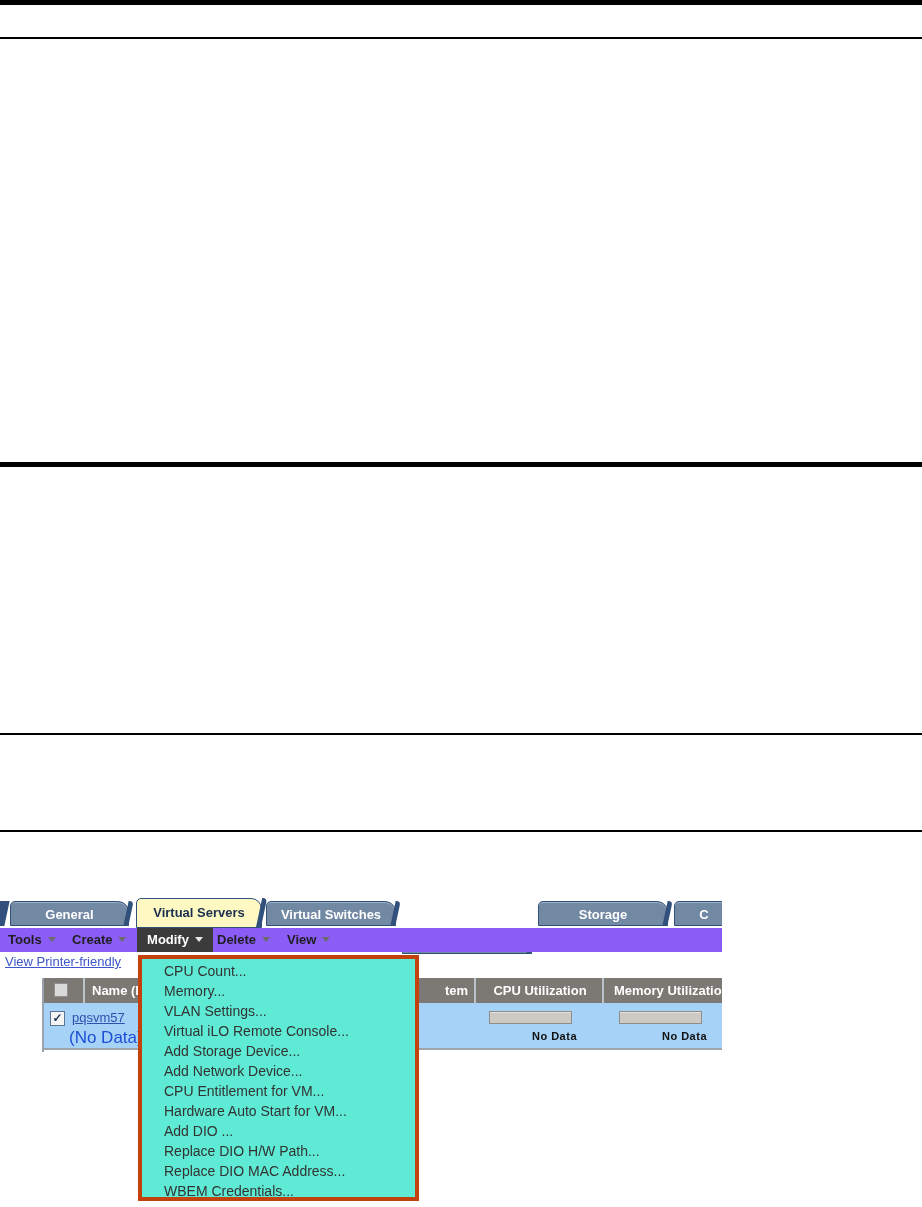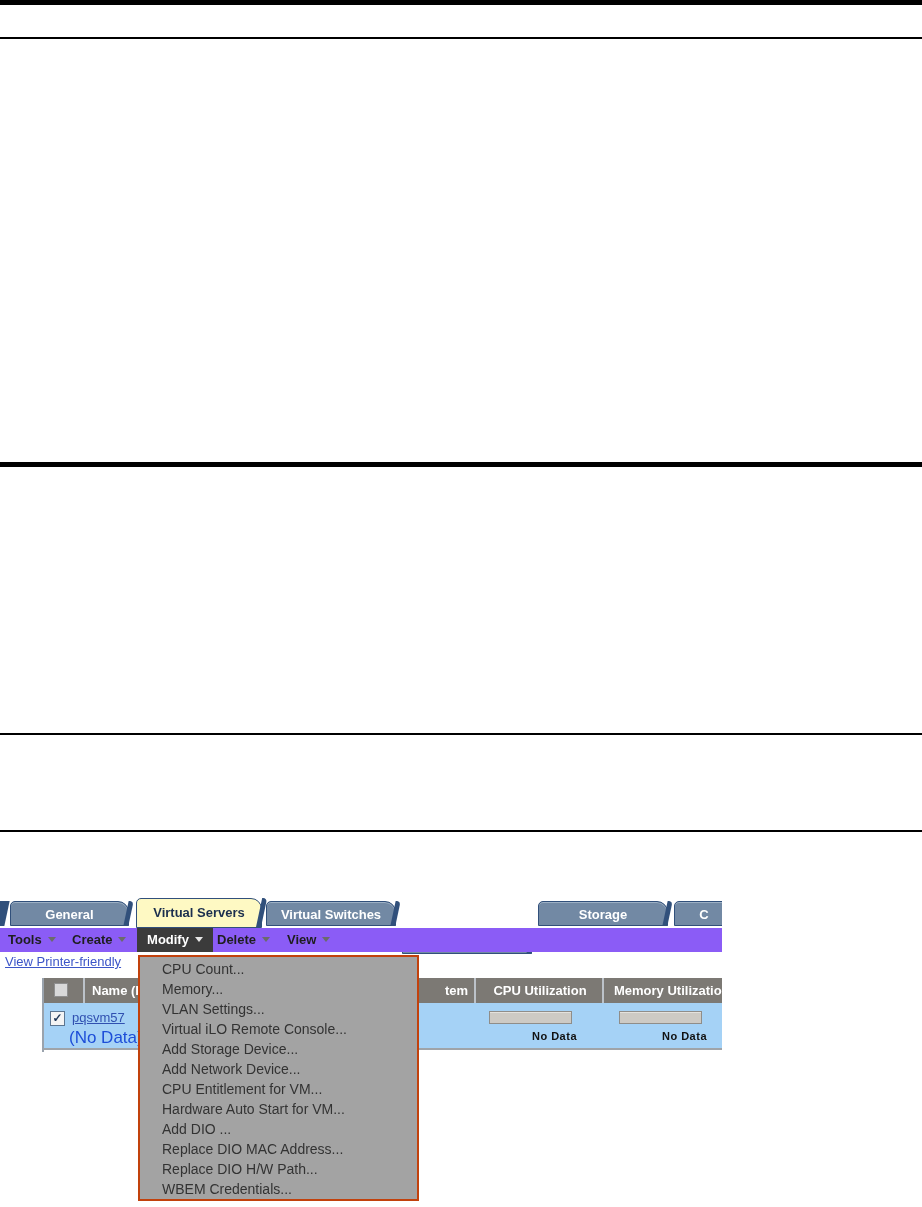--- a/index.html
+++ b/index.html
@@ -71,21 +71,21 @@
   .vmstatus { position:absolute; left:25px; top:25px; font-size:17px; color:#1d4ed8; }
   .bar { position:absolute; top:8px; width:83px; height:13px;
     background:#cdcac4; border:1px solid #8f8d89; box-shadow: inset 0 1px 0 #e4e2dd; }
   .bar.cpu { left:445px; } .bar.mem { left:575px; }
   .barlabel { position:absolute; top:27px; width:90px; text-align:right;
     font-size:11px; font-weight:bold; color:#111111; letter-spacing:0.5px; }
   .barlabel.cpu { left:443px; } .barlabel.mem { left:573px; }
 
   
   .menu { position:absolute; left:138px; top:58px; width:281px; height:246px;
-    background:#a3a3a3; border:2px solid #c2410c; z-index:10; padding-top:2px; }
+    background:#5eead4; border:4px solid #c2410c; z-index:10; padding-top:2px; }
   .mitem { height:20px; line-height:20px; padding-left:22px; font-size:14px;
     color:#333333; white-space:nowrap; cursor:pointer; }
 </style>
 </head>
 <body>
 
 <div class="page">
 
   <div class="rule r1"></div>
   <div class="rule r2"></div>
@@ -151,19 +151,19 @@
     <div class="menu">
       <div class="mitem">CPU Count...</div>
       <div class="mitem">Memory...</div>
       <div class="mitem">VLAN Settings...</div>
       <div class="mitem">Virtual iLO Remote Console...</div>
       <div class="mitem">Add Storage Device...</div>
       <div class="mitem">Add Network Device...</div>
       <div class="mitem">CPU Entitlement for VM...</div>
       <div class="mitem">Hardware Auto Start for VM...</div>
       <div class="mitem">Add DIO ...</div>
+      <div class="mitem">Replace DIO H/W Path...</div>
       <div class="mitem">Replace DIO MAC Address...</div>
-      <div class="mitem">Replace DIO H/W Path...</div>
       <div class="mitem">WBEM Credentials...</div>
     </div>
 
   </div>
 </div>
 
 </body></html>

